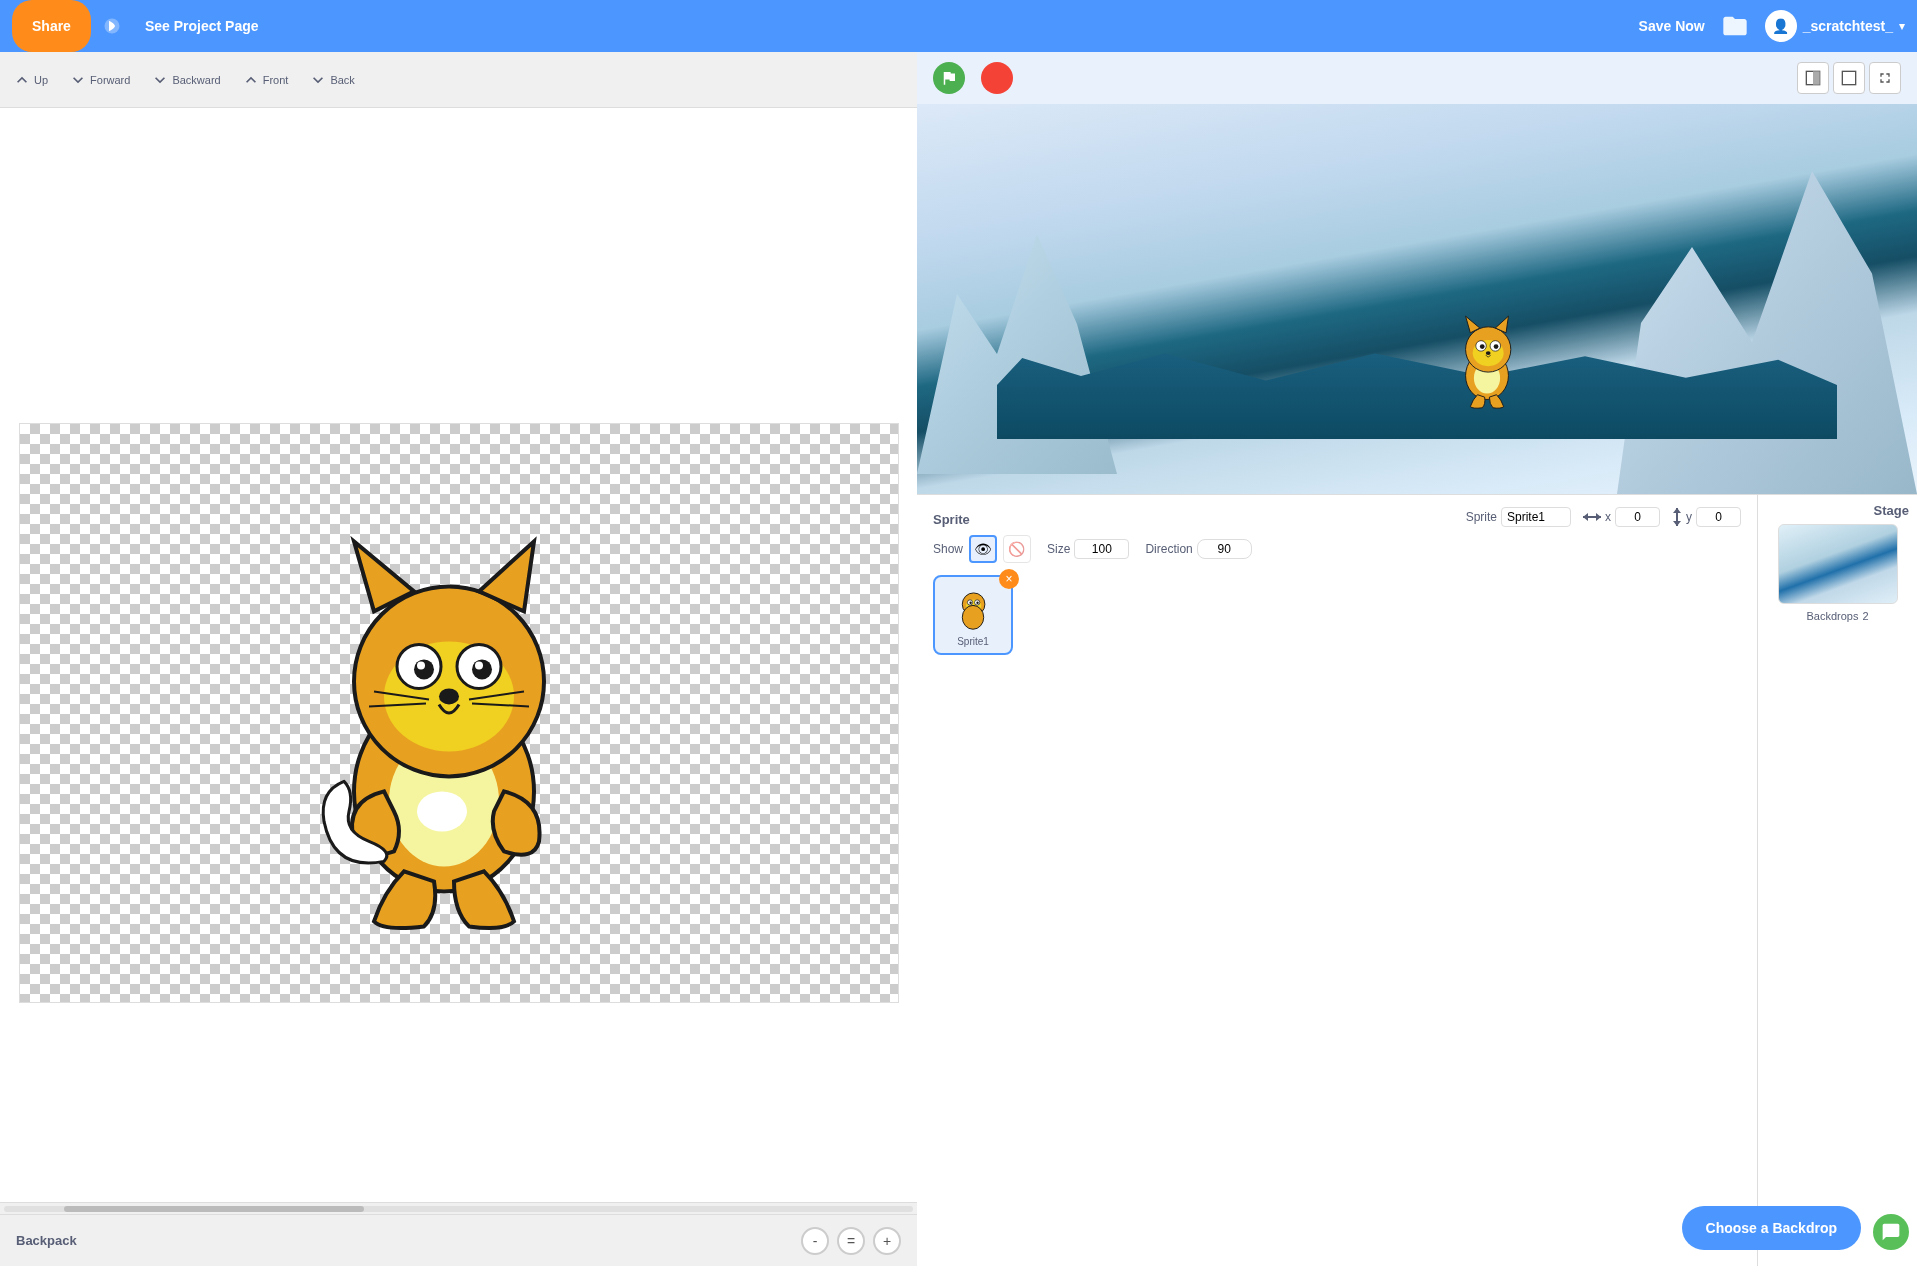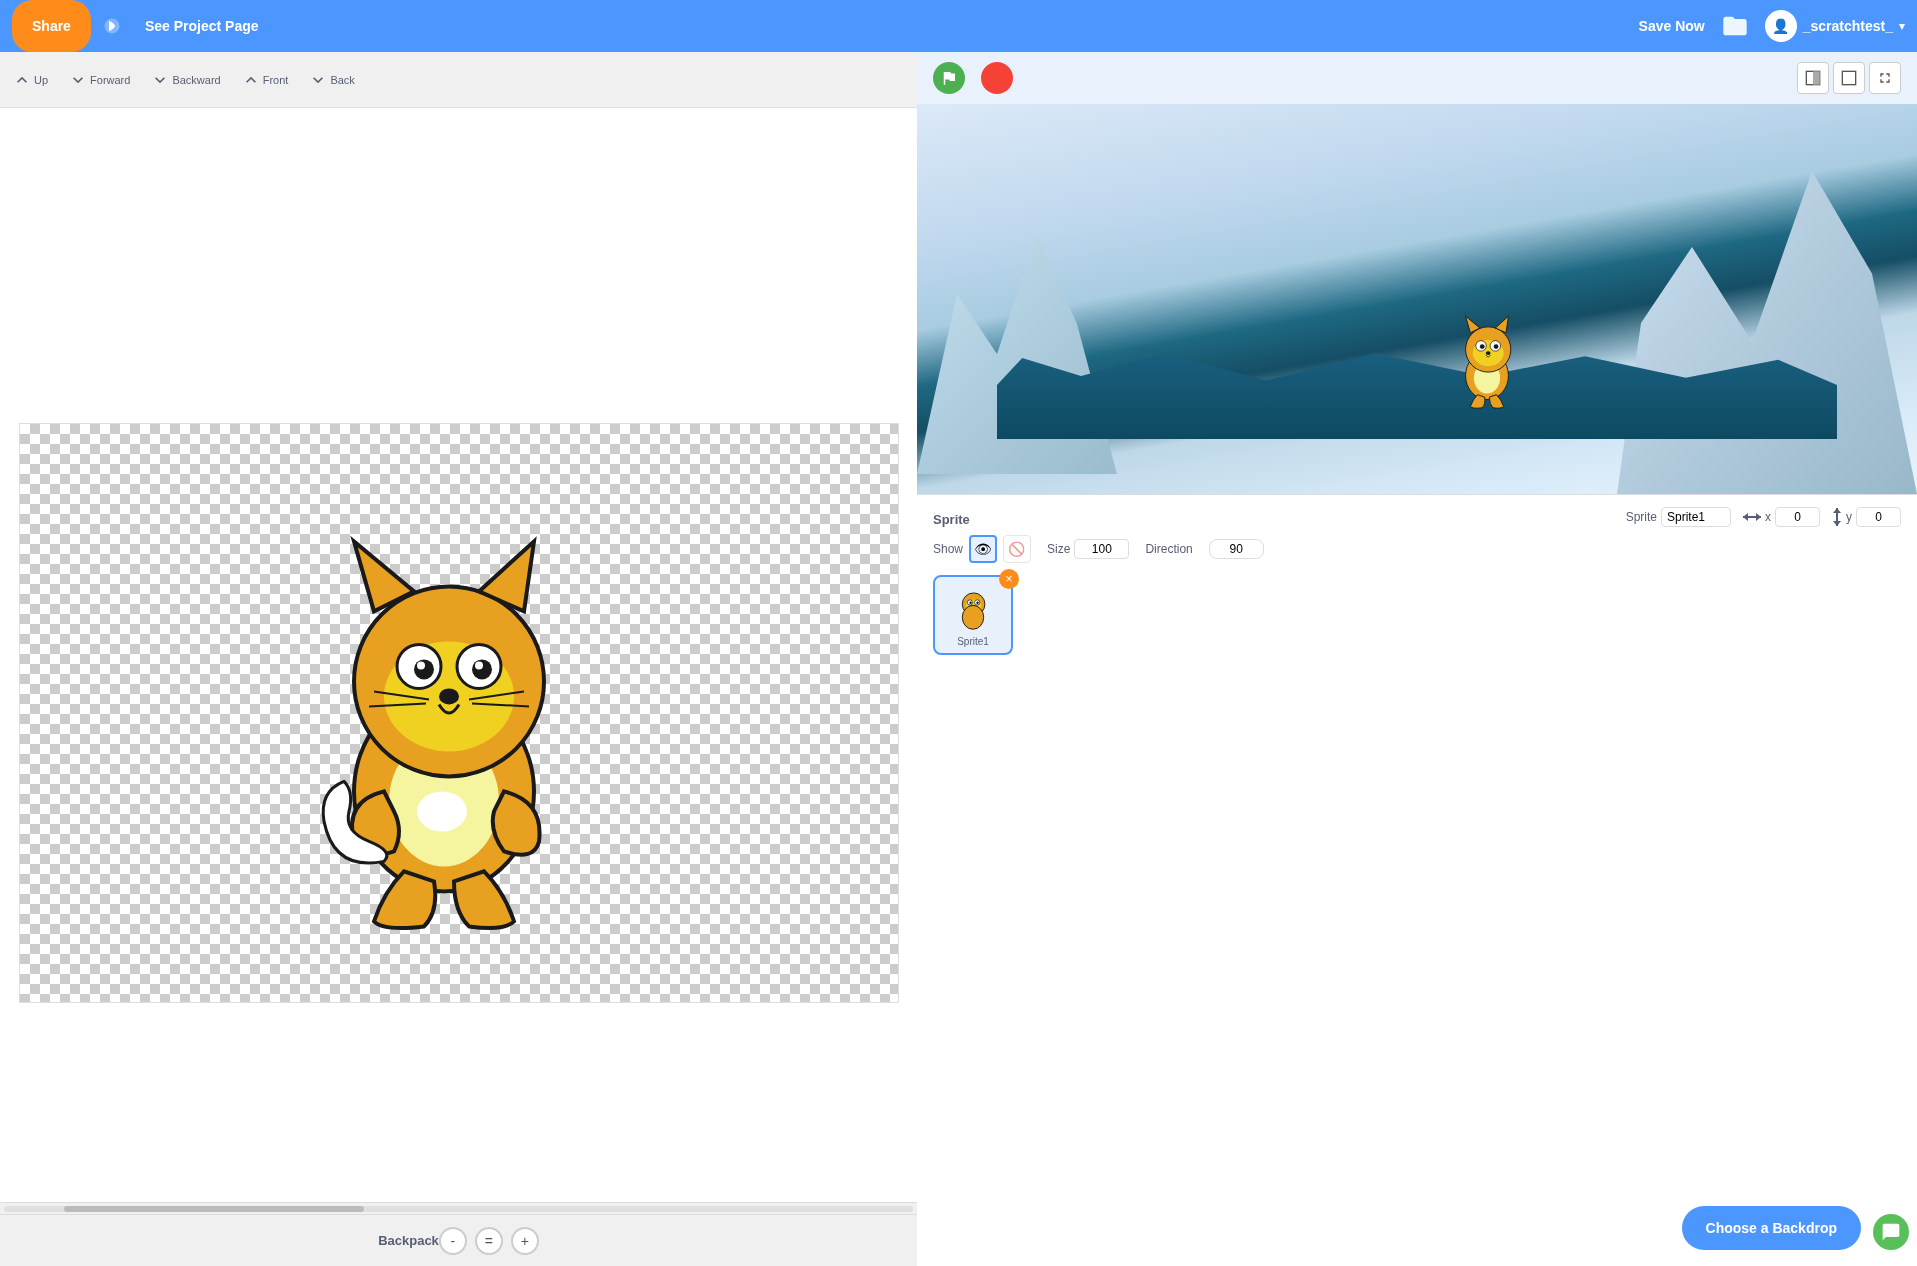--- a/index.html
+++ b/index.html
@@ -173,21 +173,21 @@
       left: 60px;
     }
 
     
     .bottom-toolbar {
       height: 52px;
       background: #f0f0f0;
       border-top: 1px solid #ddd;
       display: flex;
       align-items: center;
-      justify-content: center;
+      justify-content: space-between;
       padding: 0 16px;
     }
     .zoom-controls {
       display: flex;
       align-items: center;
       gap: 8px;
     }
     .zoom-btn {
       width: 28px;
       height: 28px;
@@ -562,21 +562,21 @@
         <div style="display:flex;gap:16px;align-items:center;margin-bottom:12px;font-size:12px;color:#575e75;">
           <div style="display:flex;align-items:center;gap:6px;">
             <span>Show</span>
             <button style="width:28px;height:28px;border-radius:4px;border:2px solid #4c97ff;background:#e8f0fe;cursor:pointer;font-size:14px;">👁</button>
             <button style="width:28px;height:28px;border-radius:4px;border:1px solid #ccc;background:white;cursor:pointer;font-size:14px;opacity:0.5;">🚫</button>
           </div>
           <div style="display:flex;align-items:center;gap:4px;">
             <span>Size</span>
             <input type="text" value="100" style="width: 55px; border: 1px solid rgb(221, 221, 221); border-radius: 4px; padding: 2px 5px; font-size: 12px; text-align: center;">
           </div>
-          <div style="display:flex;align-items:center;gap:16px;">
+          <div style="display:flex;align-items:center;gap:4px;">
             <span>Direction</span>
             <input type="text" value="90" style="width: 55px; border: 1px solid rgb(221, 221, 221); border-radius: 8px; padding: 2px 5px; font-size: 12px; text-align: center;">
           </div>
         </div>
 
         <div class="sprites-grid">
           <div class="sprite-thumb">
             <div class="sprite-delete">×</div>
             <svg class="sprite-thumb-img" viewBox="0 0 300 420">
               <circle cx="155" cy="170" r="95" fill="#E8A020" stroke="#1a1a1a" stroke-width="8"></circle>
@@ -587,20 +587,29 @@
               <circle cx="188" cy="158" r="10" fill="#1a1a1a"></circle>
               <ellipse cx="155" cy="185" rx="10" ry="8" fill="#1a1a1a"></ellipse>
               <path d="M145,193 Q155,210 165,193" stroke="#1a1a1a" stroke-width="6" fill="none"></path>
               <ellipse cx="150" cy="280" rx="90" ry="100" fill="#E8A020" stroke="#1a1a1a" stroke-width="8"></ellipse>
             </svg>
             <span class="sprite-name">Sprite1</span>
           </div>
         </div>
       </div>
 
+      <div style="width:160px;border-left:1px solid #ddd;display:flex;flex-direction:column;align-items:center;padding:8px;background:white;position:relative;">
+        <div style="align-self:flex-end;font-size:13px;font-weight:bold;color:#575e75;margin-bottom:6px;">Stage</div>
+        <div style="width:120px;height:80px;border-radius:6px;overflow:hidden;border:1px solid #ddd;background:linear-gradient(160deg,#e0f0f8 0%,#b0d0e0 40%,#2070aa 55%,#c0d8e8 70%,#e0eff8 100%);"></div>
+        <div style="display:flex;gap:4px;margin-top:6px;font-size:11px;color:#575e75;">
+          <span>Backdrops</span>
+          <span>2</span>
+        </div>
+
+      </div>
     </div>
 
     <button class="choose-backdrop-btn">Choose a Backdrop</button>
 
     <div style="position:absolute;bottom:16px;right:8px;width:36px;height:36px;background:#59c059;border-radius:50%;display:flex;align-items:center;justify-content:center;cursor:pointer;color:white;font-size:18px;">
       <svg width="20" height="20" viewBox="0 0 24 24">
           <path d="M20 2H4c-1.1 0-2 .9-2 2v18l4-4h14c1.1 0 2-.9 2-2V4c0-1.1-.9-2-2-2z" fill="white"></path>
         </svg>
     </div>
   </div>

